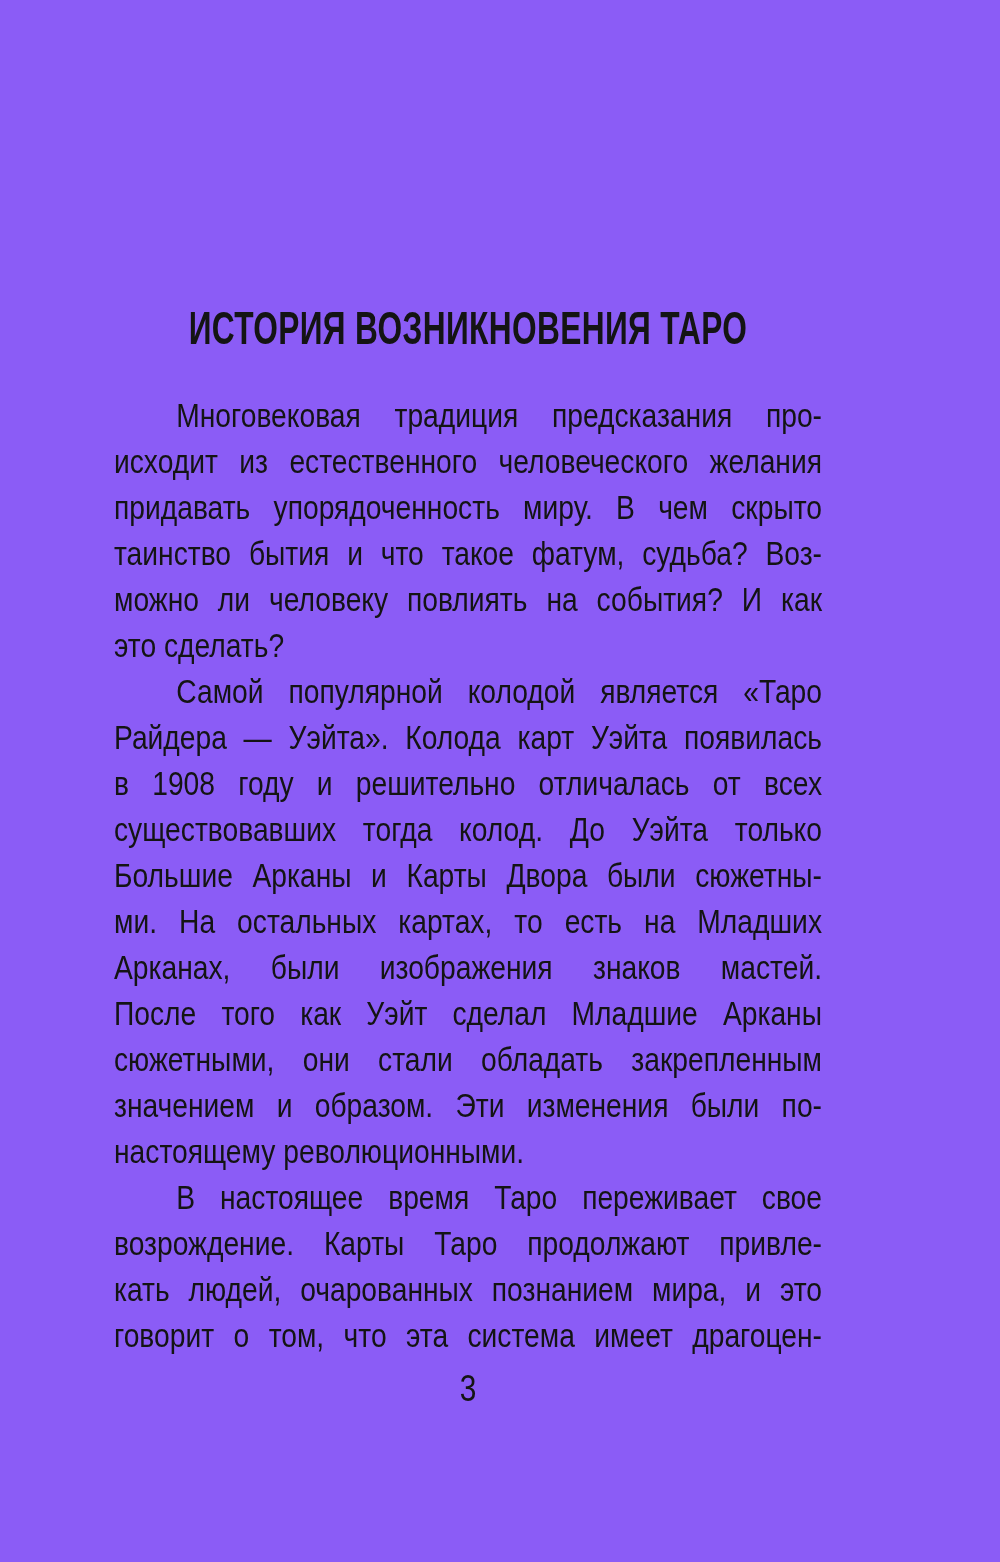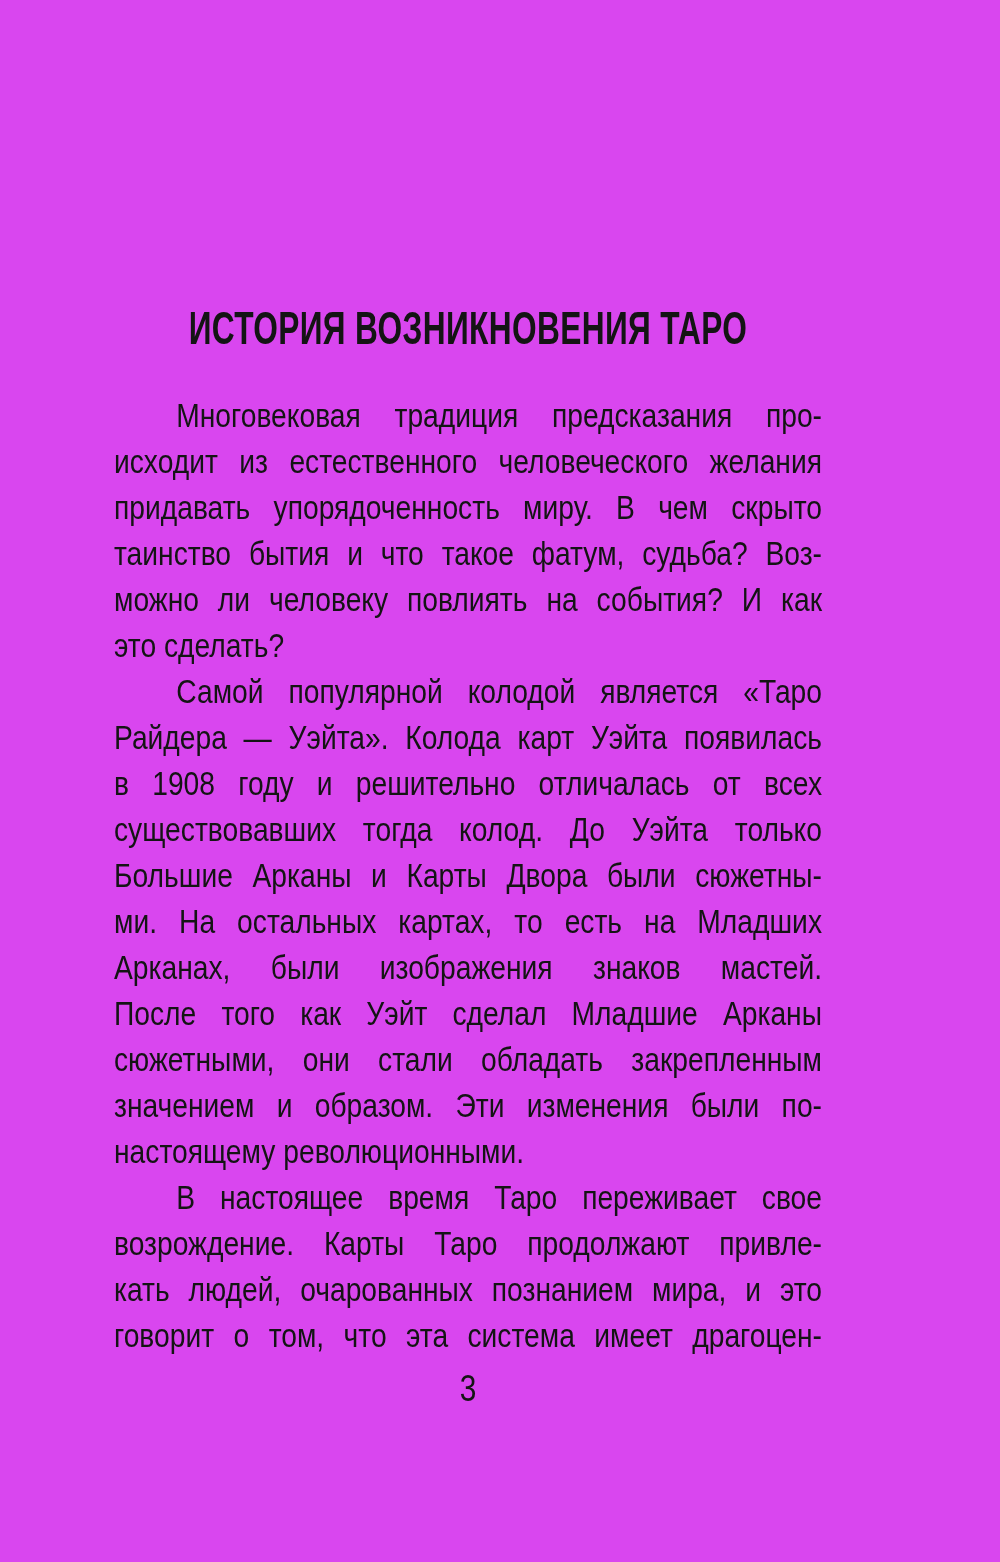--- a/index.html
+++ b/index.html
@@ -4,21 +4,21 @@
 <style>
   html, body {
     margin: 0;
     padding: 0;
     background: #ffffff;
   }
   .page {
     position: relative;
     width: 1000px;
     height: 1562px;
-    background: #d946ef;
+    background: #8b5cf6;
     overflow: hidden;
     font-family: "Liberation Sans", sans-serif;
     color: #141414;
   }
   .textblock {
     position: absolute;
     left: 114px;
     top: 300px;
     width: 853px;
     transform: scaleX(0.83);

